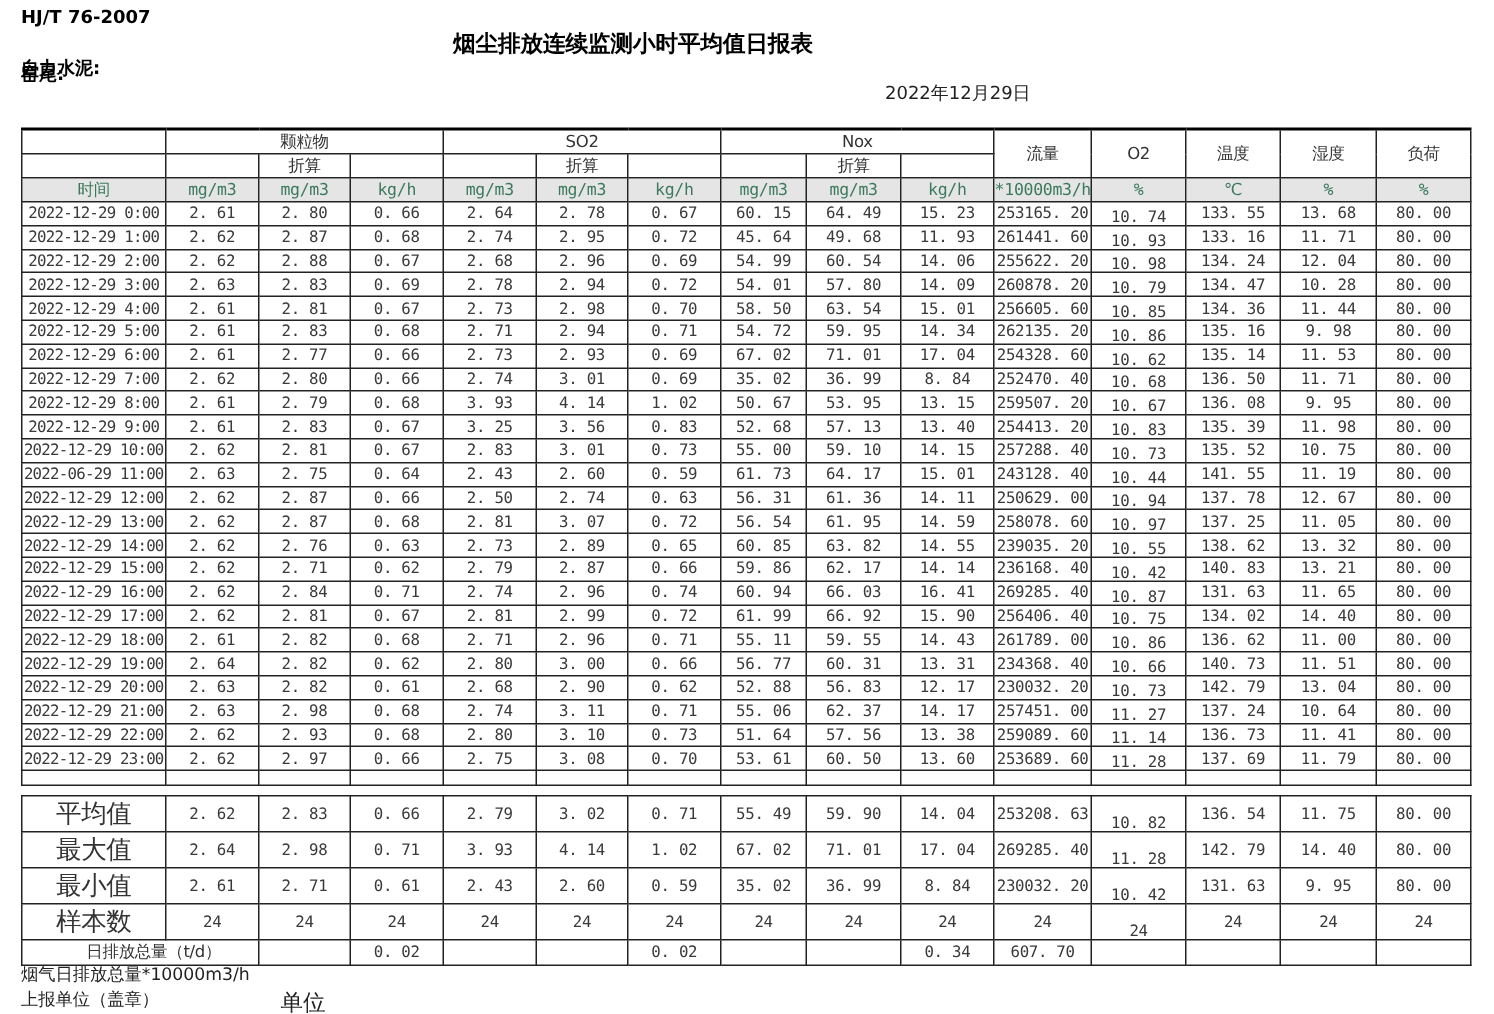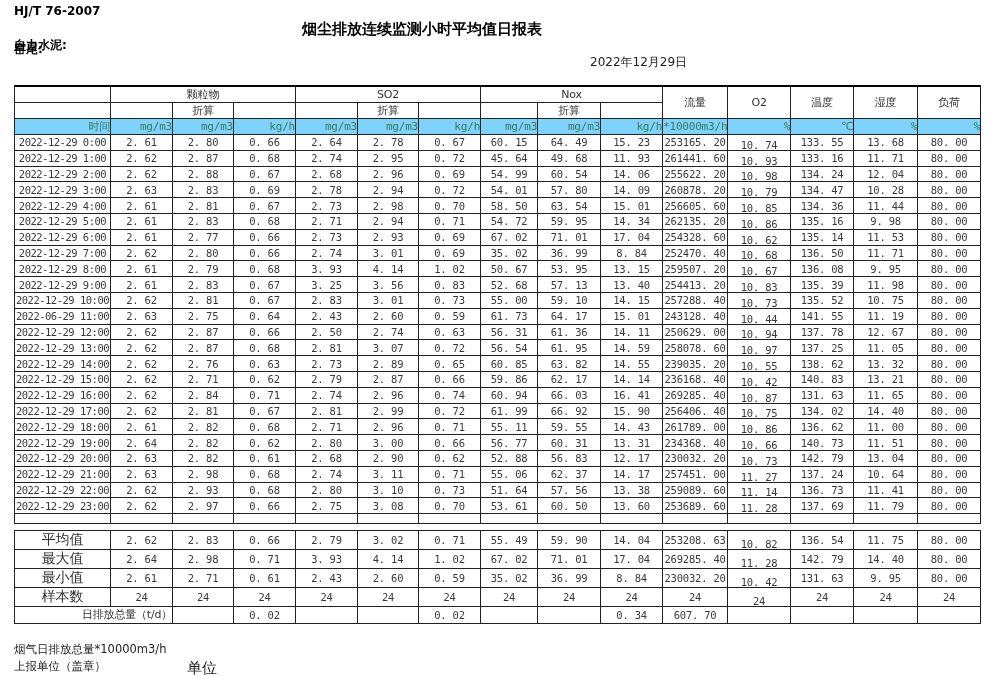--- a/index.html
+++ b/index.html
@@ -16,33 +16,32 @@
   #tablewrap{position:absolute;left:14px;top:85px;width:966px;}
   table{border-collapse:collapse;table-layout:fixed;width:966px;}
   td{
     border:1px solid #222;padding:0;height:15px;text-align:center;
     font-size:10.5px;letter-spacing:-0.2px;white-space:nowrap;overflow:hidden;
     font-family:"DejaVu Sans Mono","DejaVu Sans",monospace;color:#3a3a3a;
   }
   thead tr:first-child td{border-top:2px solid #000;}
   thead td{font-family:"DejaVu Sans",sans-serif;font-size:11px;color:#333;}
   tr.units td{
-    background:#7dd3fc;color:#3c7a5e;height:15px;
+    background:#e5e5e5;color:#3c7a5e;height:15px;
     font-family:"DejaVu Sans Mono","DejaVu Sans",monospace;
-    text-align:right;
   }
   tr.data td{height:14.8px;}
   td.time{letter-spacing:-0.5px;}
   td.o2{vertical-align:bottom;}
   td.o2 span{position:relative;top:1px;}
   tr.blank td{height:9px;}
   tr.gap td{border:none;height:6px;background:#fff;}
   tr.sum td{height:15.5px;}
-  td.sumlabel{font-family:Liberation Mono, monospace;font-size:14px;color:#333;}
-  td.totlabel{text-align:right;font-family:"DejaVu Sans",sans-serif;font-size:11px;color:#333;padding-left:18px;}
+  td.sumlabel{font-family:Liberation Mono, monospace;font-size:17px;color:#333;}
+  td.totlabel{text-align:center;font-family:"DejaVu Sans",sans-serif;font-size:11px;color:#333;padding-left:18px;}
   #foot1{left:14px;top:642px;font-size:11.5px;color:#222;}
   #foot2{left:14px;top:659px;font-size:11.5px;color:#222;}
   #foot3{left:187px;top:659px;font-size:15px;color:#222;}
 </style>
 </head>
 <body>
 
 <div class="abs" id="std">HJ/T  76-2007</div>
 <div class="abs" id="title">烟尘排放连续监测小时平均值日报表</div>
 <div class="abs" id="company">自力水泥:</div>

